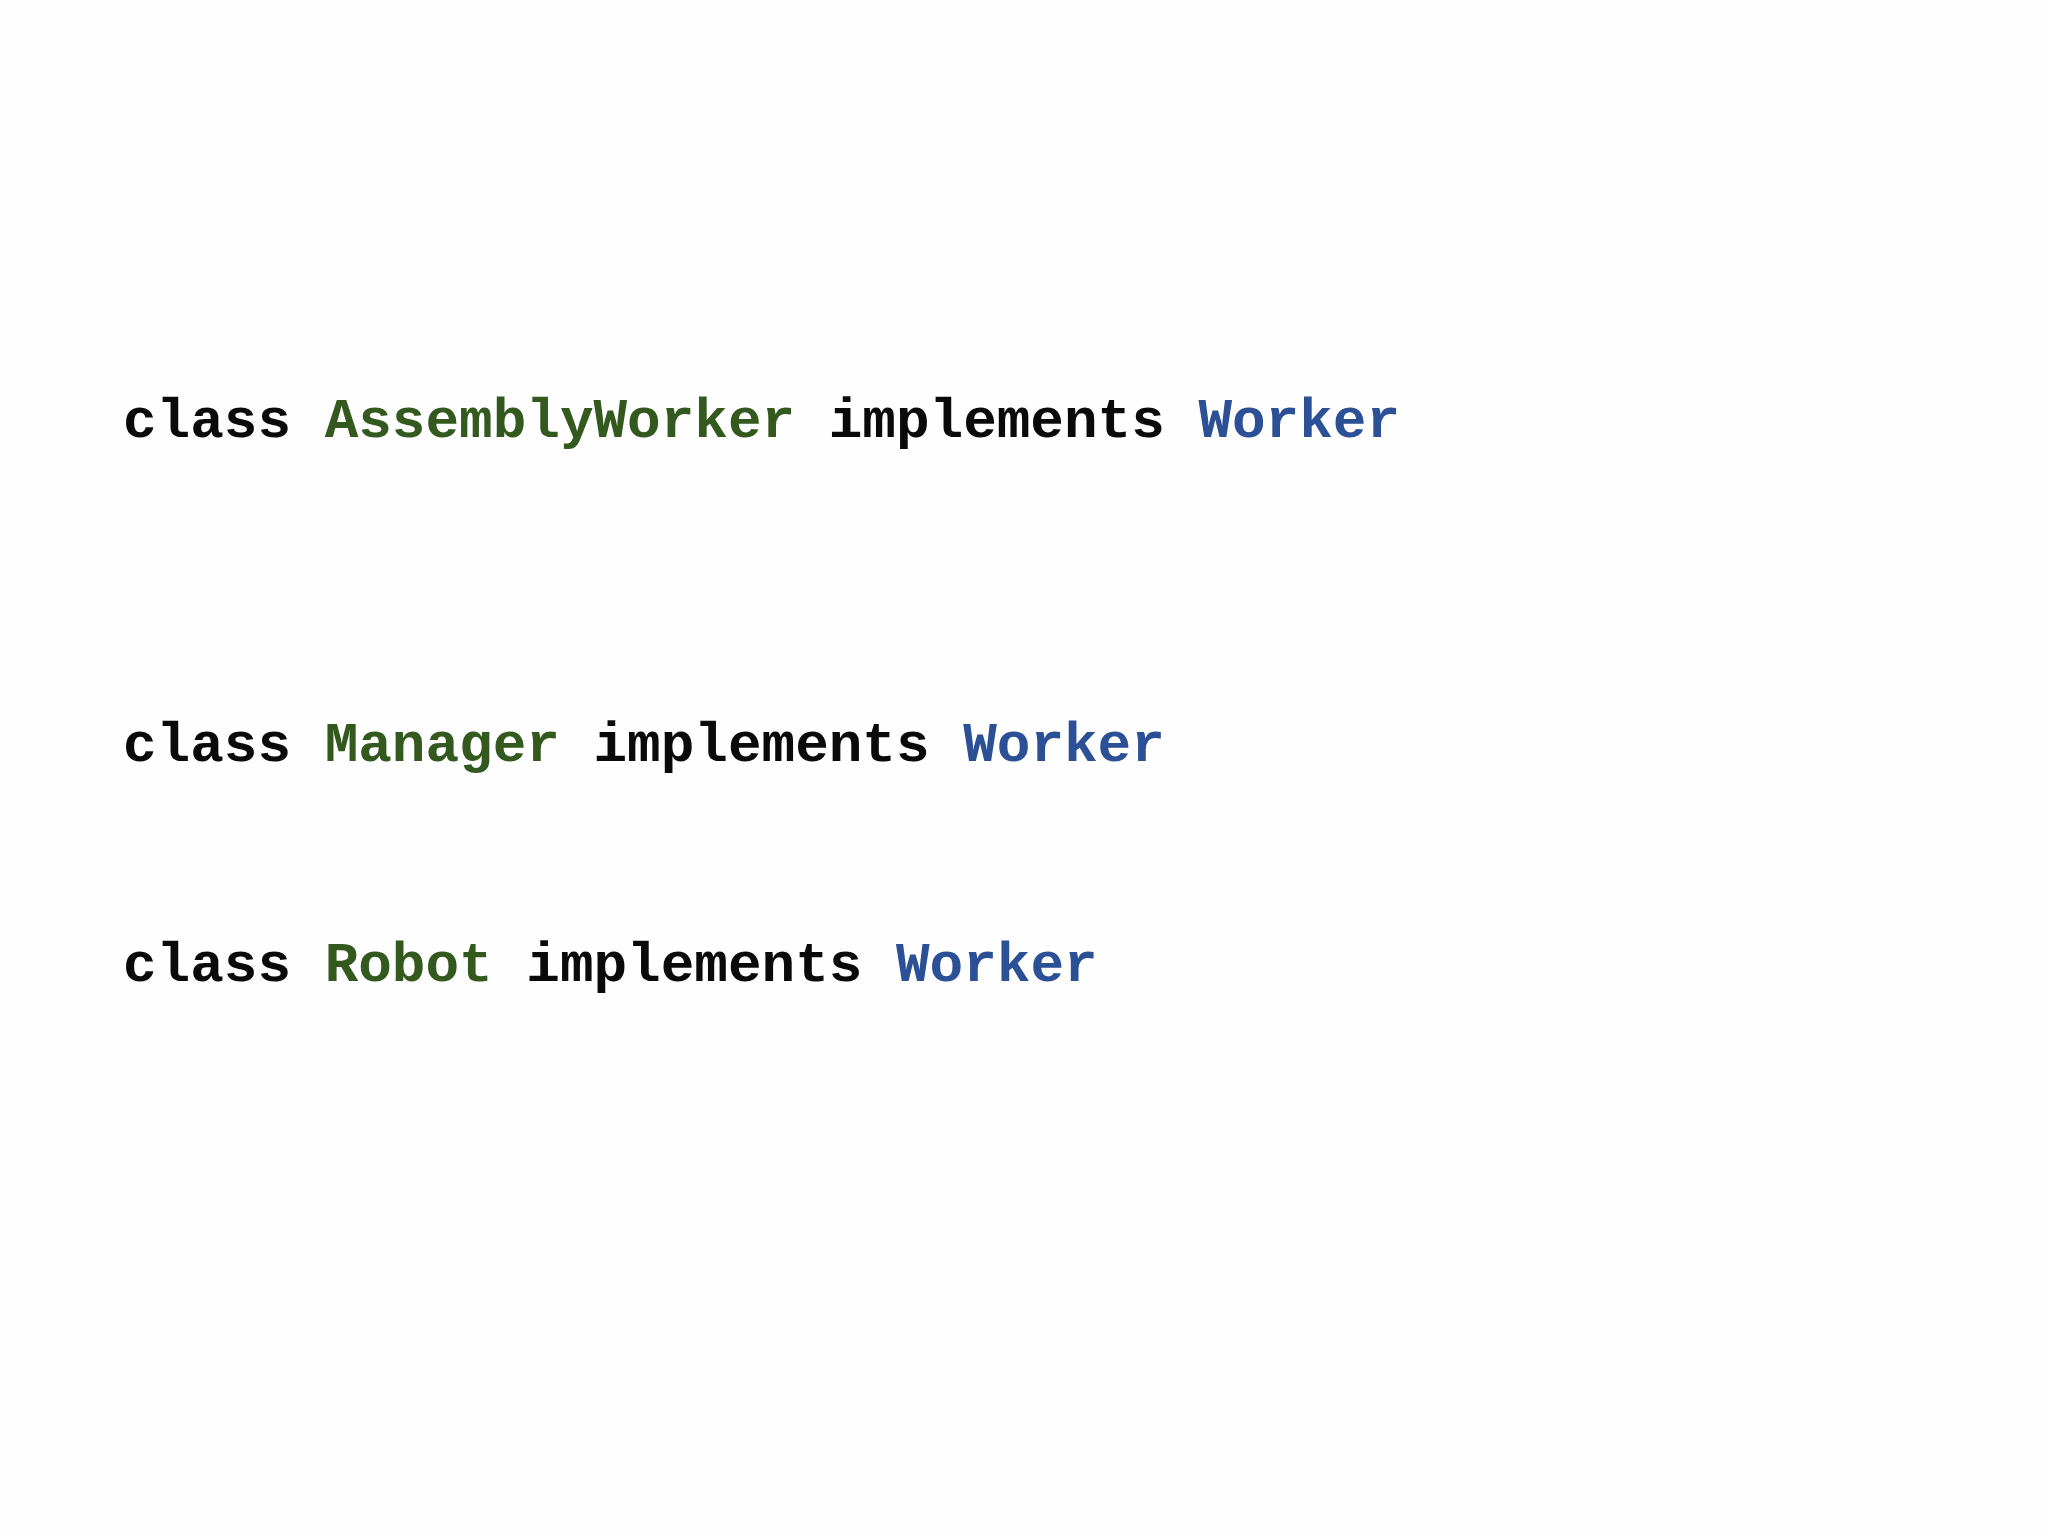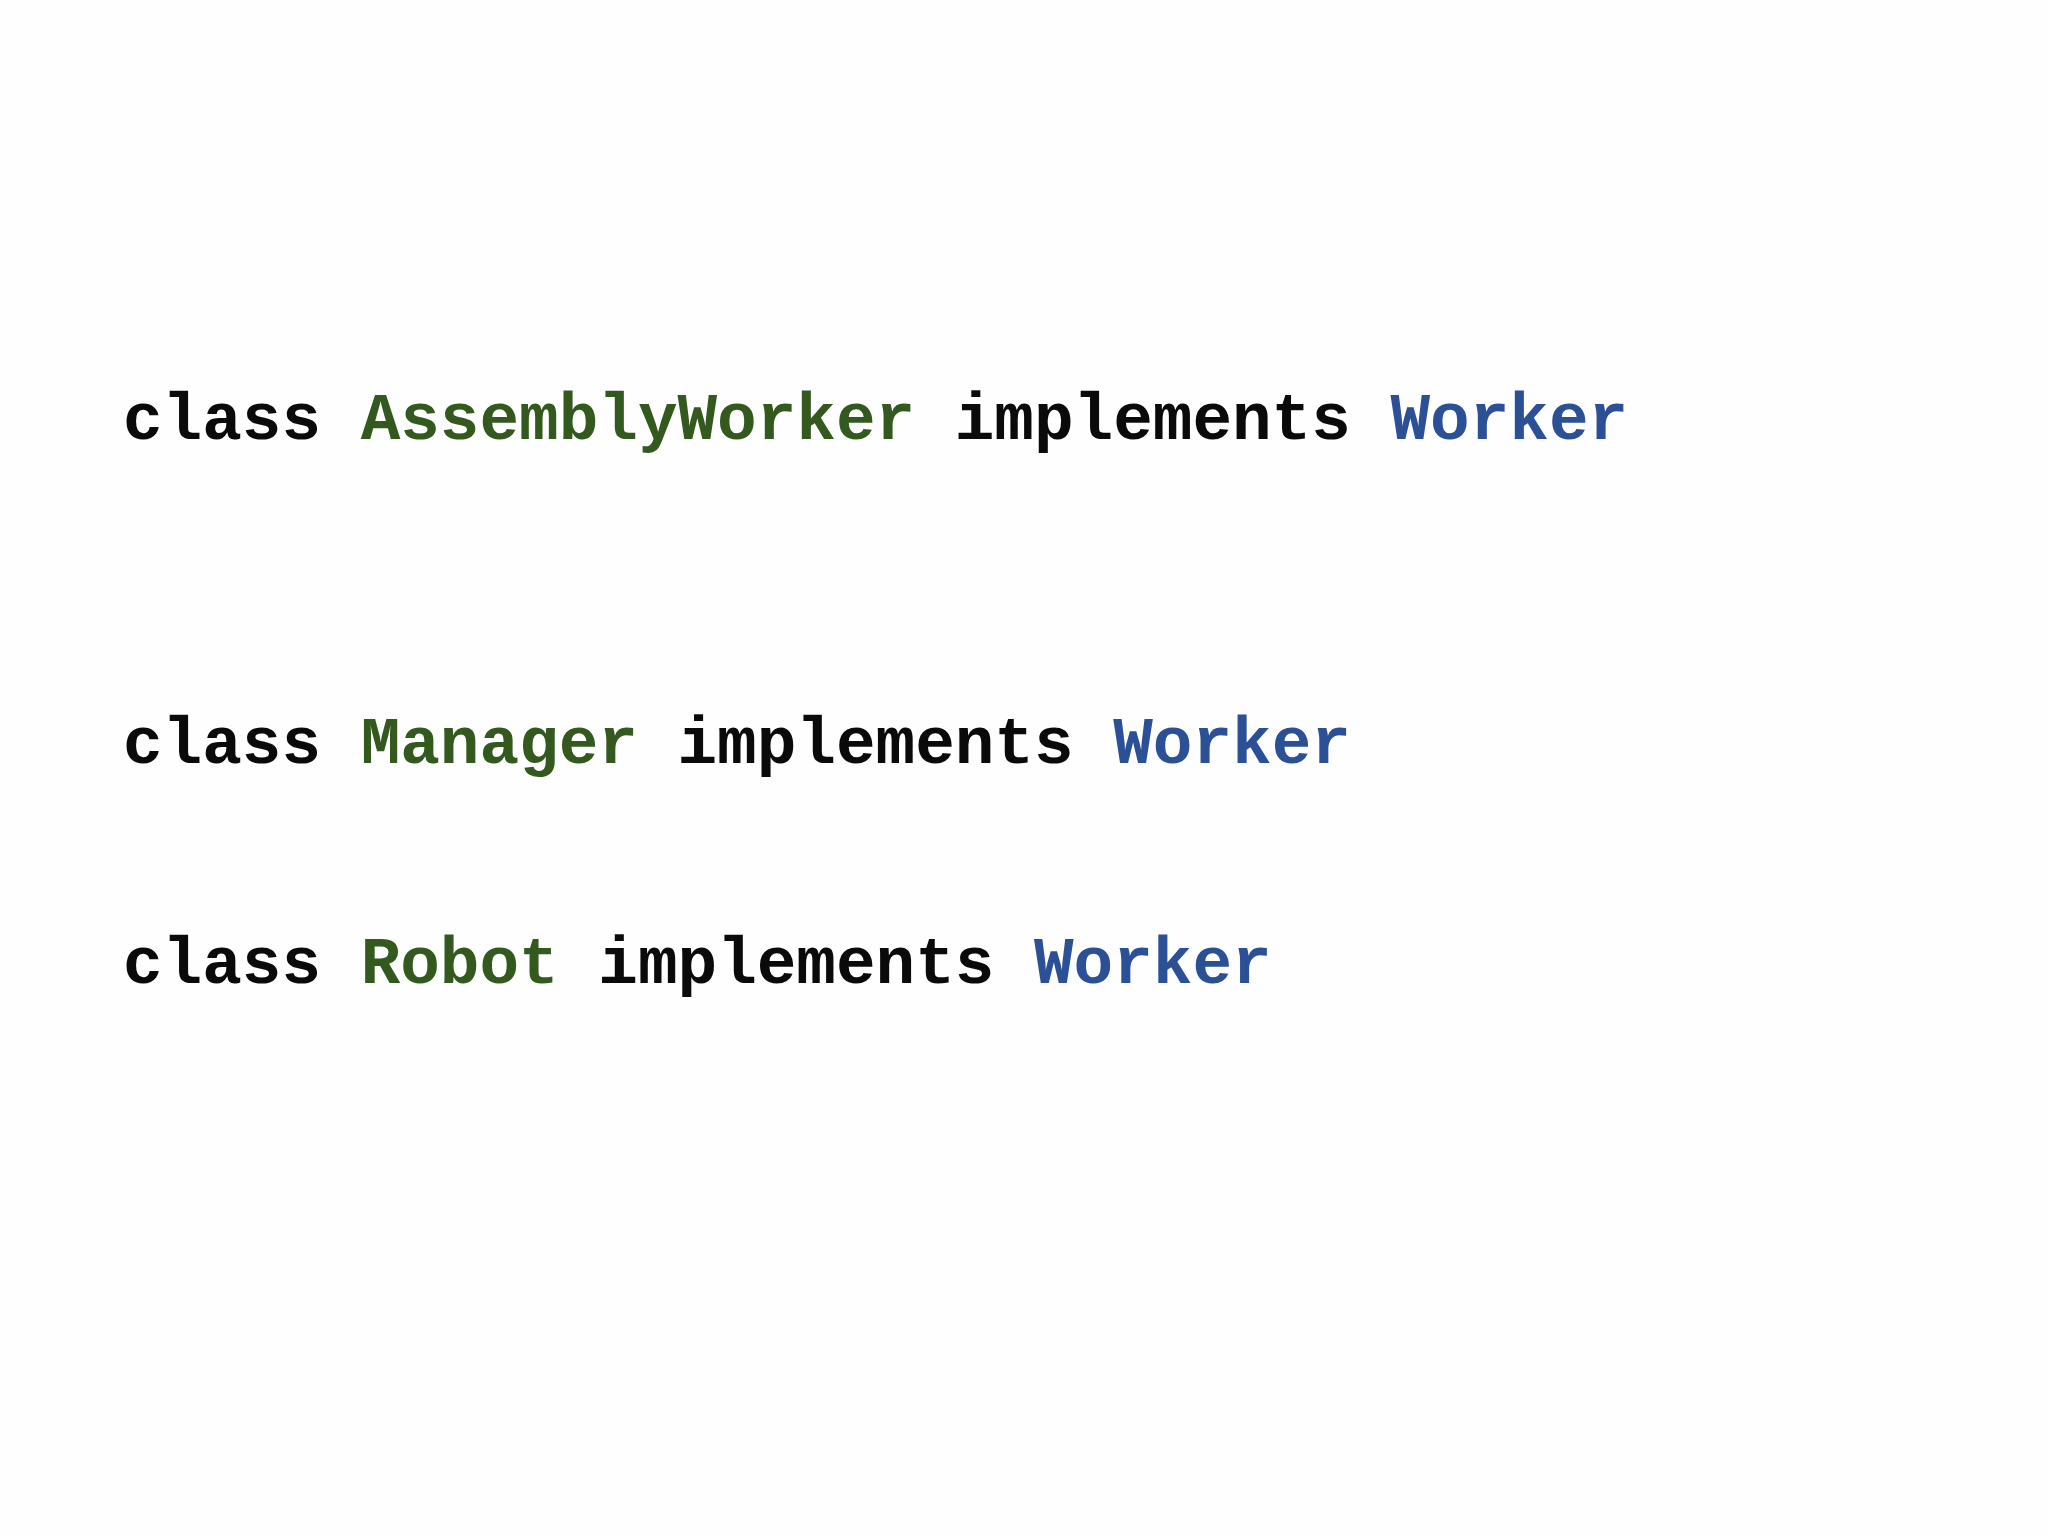--- a/index.html
+++ b/index.html
@@ -17,21 +17,21 @@
   .slide {
     position: absolute;
     inset: 0;
   }
   .code-block {
     position: absolute;
     left: 123px;
     width: 1560px;
     font-family: "Liberation Mono", "DejaVu Sans Mono", monospace;
     font-weight: 700;
-    font-size: 66px;
+    font-size: 56px;
     line-height: 100px;
     white-space: normal;
     word-spacing: 0;
   }
   #block-1 { top: 372px; }
   #block-2 { top: 696px; }
   #block-3 { top: 916px; }
   .tok-keyword   { color: #0a0a0a; }
   .tok-class     { color: #33591e; }
   .tok-interface { color: #2b5096; }

